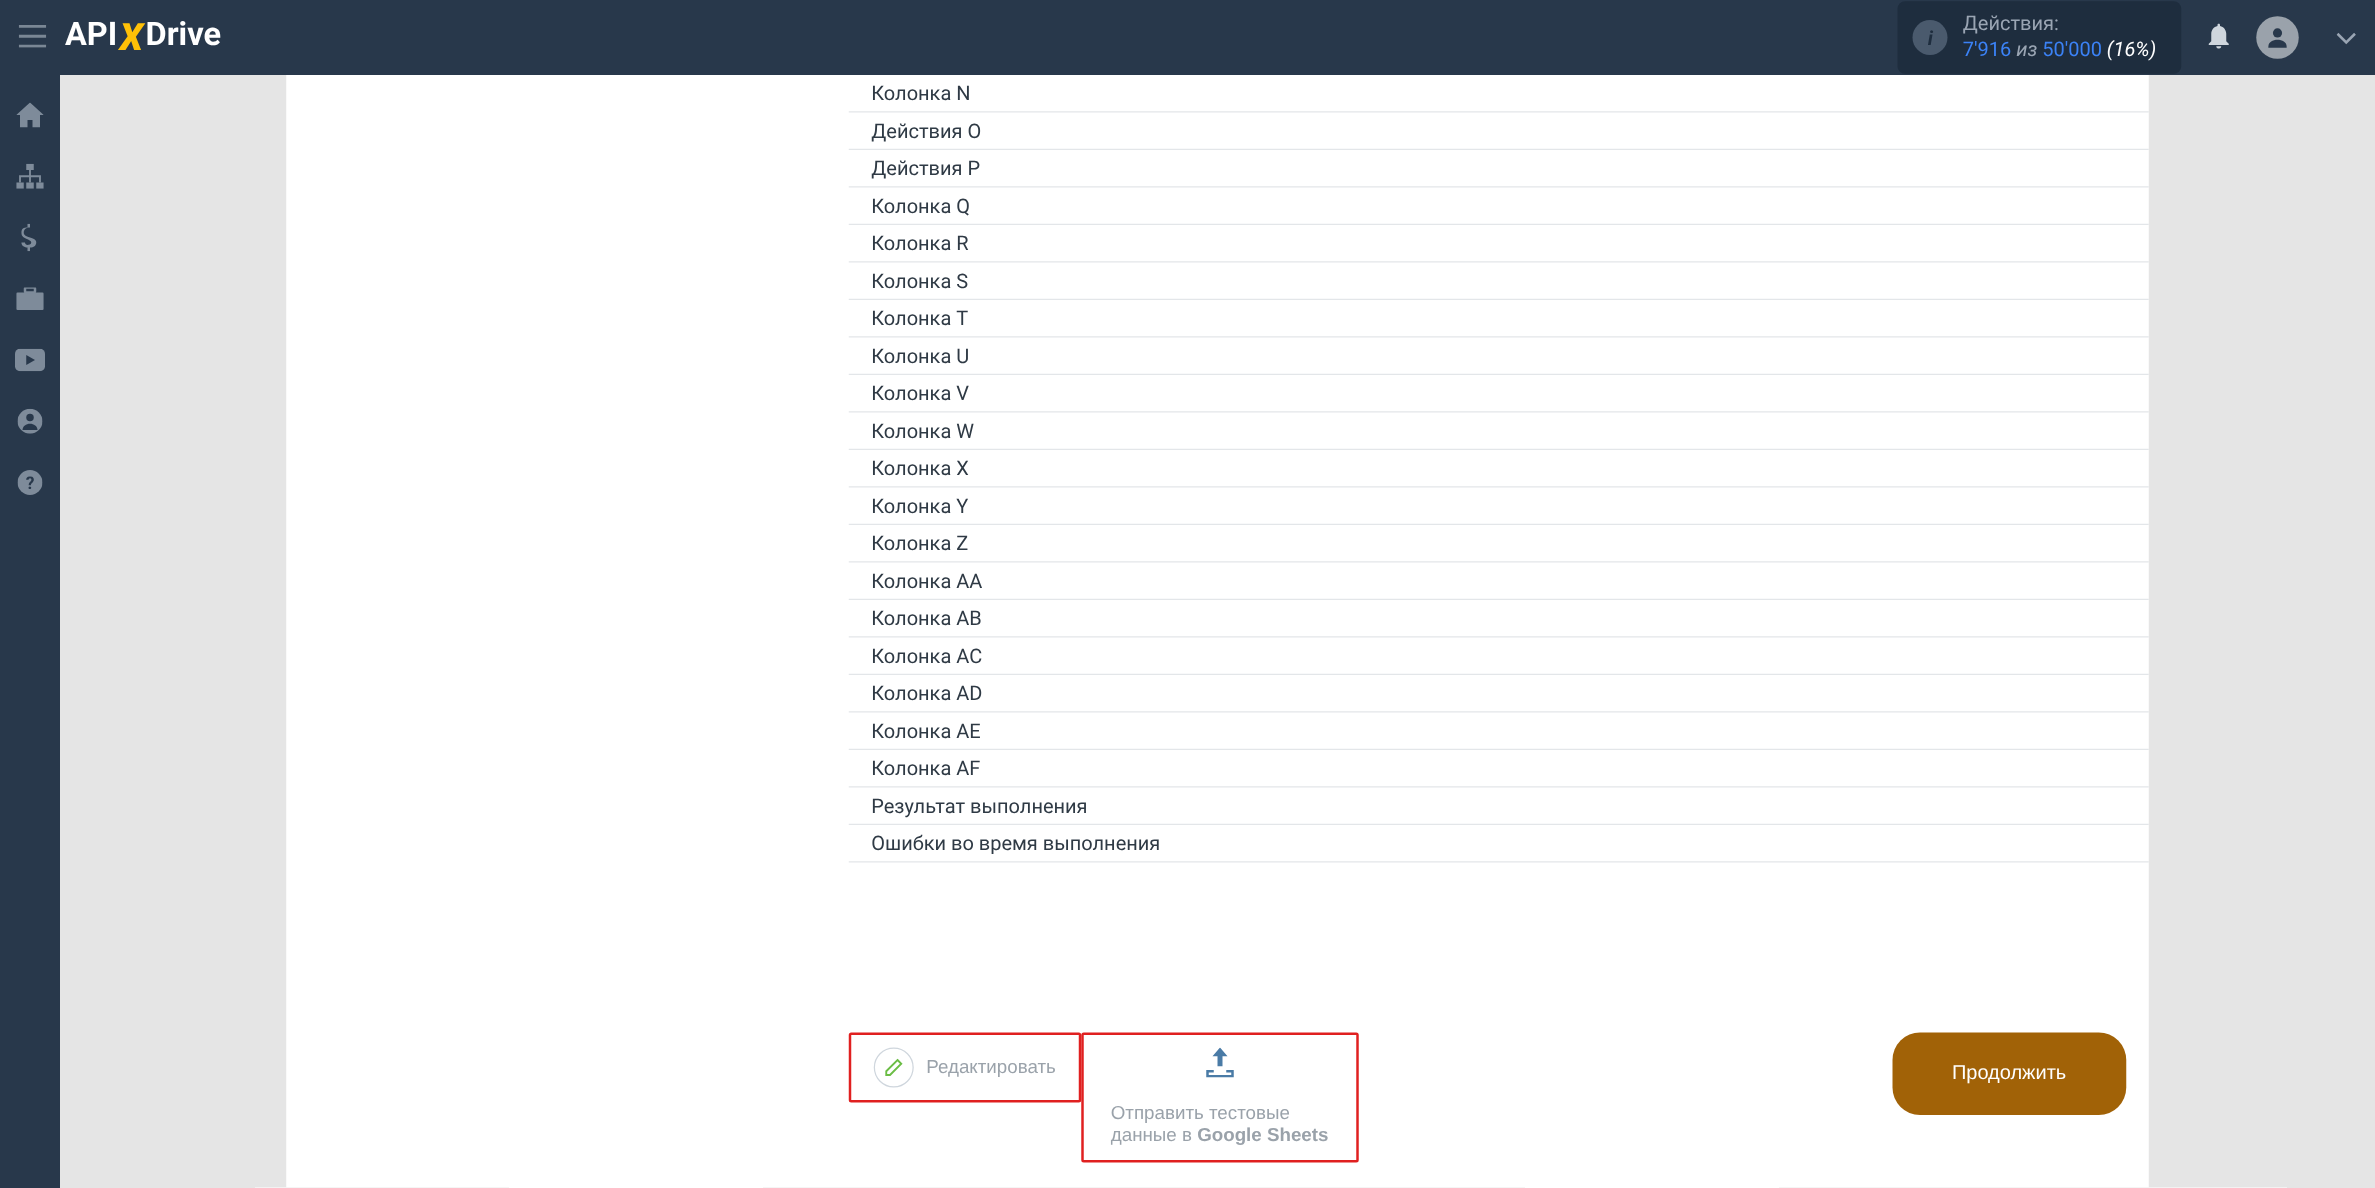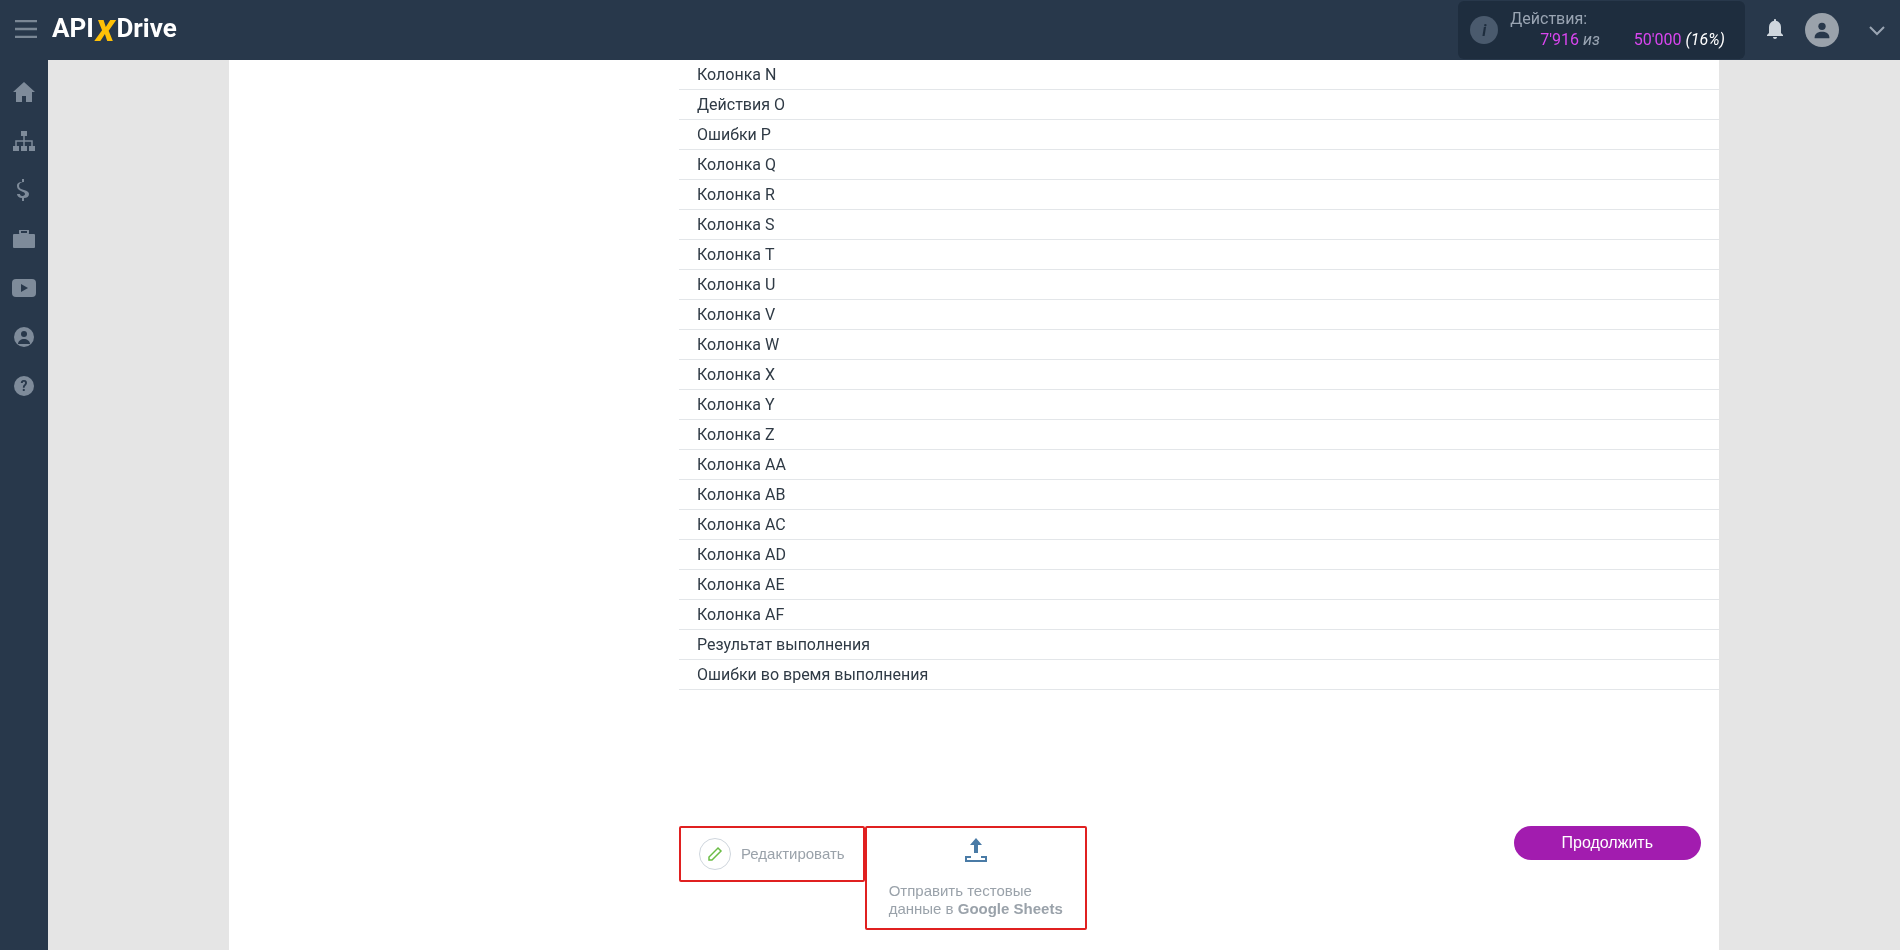--- a/index.html
+++ b/index.html
@@ -56,21 +56,21 @@
       align-items: center;
       justify-content: center;
       color: #1e2d3e;
       font-weight: bold;
       font-style: italic;
       font-size: 16px;
     }
     .actions-text { font-size: 16px; line-height: 1.3; }
     .actions-label { color: #9aa5b3; }
     .actions-numbers { }
-    .actions-numbers .green { color: #d946ef; margin-left: 30px; }
+    .actions-numbers .green { color: #3b82f6; }
     .actions-numbers .grey { color: #9aa5b3; font-style: italic; }
     .actions-numbers .pct { color: #ffffff; font-style: italic; }
     .bell-icon { color: #cfd6dd; font-size: 20px; cursor: pointer; }
     .user-avatar {
       width: 34px; height: 34px;
       border-radius: 50%;
       background: #9aa2ab;
       display: flex;
       align-items: center;
       justify-content: center;
@@ -172,25 +172,25 @@
       font-size: 15px;
       color: #9aa2aa;
       text-align: left;
       line-height: 1.2;
       flex-direction: column;
     }
     .btn-send .upload-icon { color: #4a7ba6; font-size: 22px; }
     .btn-send .send-text .strong { font-weight: bold; }
     .btn-continue {
       margin-left: auto;
-      background: #a21caf;
+      background: #a16207;
       color: #fff;
       border: none;
       border-radius: 22px;
-      padding: 8px 48px;
+      padding: 24px 48px;
       font-size: 16px;
       cursor: pointer;
     }
   </style>
 </head>
 <body>
 
 <div class="header">
   <div class="menu-icon">
     <svg width="22" height="18" viewBox="0 0 22 18">
@@ -281,21 +281,21 @@
   </div>
 </div>
 
 <div class="main">
   <div class="content-wrapper">
     <div class="left-pane"></div>
     <div class="right-pane">
       <div class="column-list">
         <div class="column-row">Колонка N</div>
         <div class="column-row">Действия O</div>
-        <div class="column-row">Ошибки P</div>
+        <div class="column-row">Действия P</div>
         <div class="column-row">Колонка Q</div>
         <div class="column-row">Колонка R</div>
         <div class="column-row">Колонка S</div>
         <div class="column-row">Колонка T</div>
         <div class="column-row">Колонка U</div>
         <div class="column-row">Колонка V</div>
         <div class="column-row">Колонка W</div>
         <div class="column-row">Колонка X</div>
         <div class="column-row">Колонка Y</div>
         <div class="column-row">Колонка Z</div>

